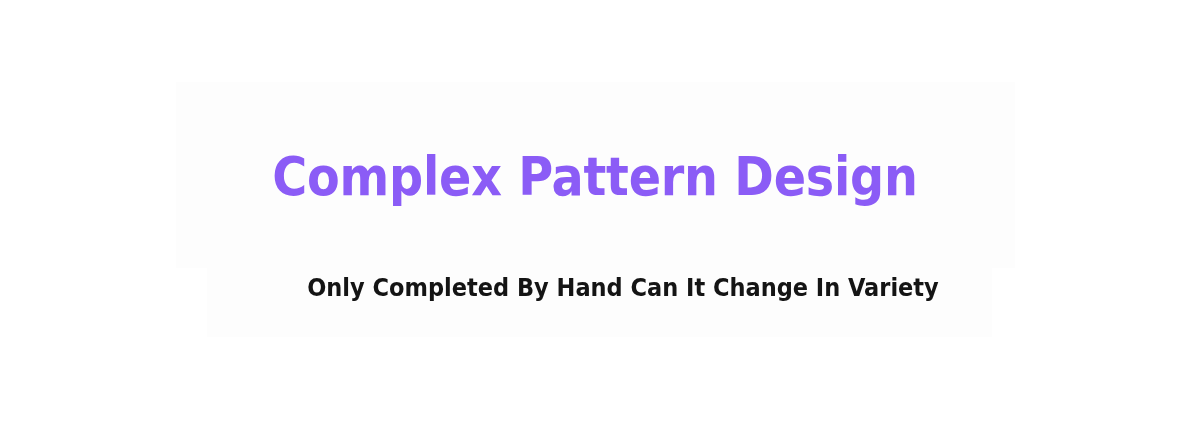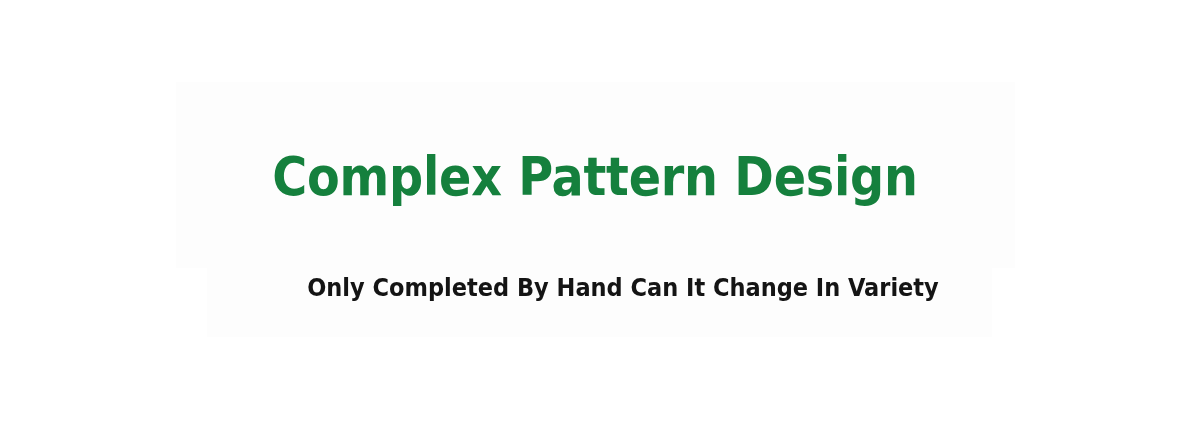--- a/index.html
+++ b/index.html
@@ -56,21 +56,21 @@
     left: 0;
     top: 144px;
     width: 1190px;
     text-align: center;
     font-family: "DejaVu Sans", "Liberation Sans", sans-serif;
     font-size: 53px;
     font-weight: 700;
     font-stretch: condensed;
     line-height: 66px;
     letter-spacing: -0.2px;
-    color: #15803d;
+    color: #8b5cf6;
     white-space: nowrap;
   }
 
   .subhead {
     position: absolute;
     left: 0;
     top: 271px;
     width: 1246px;
     text-align: center;
     font-family: "DejaVu Sans", "Liberation Sans", sans-serif;

